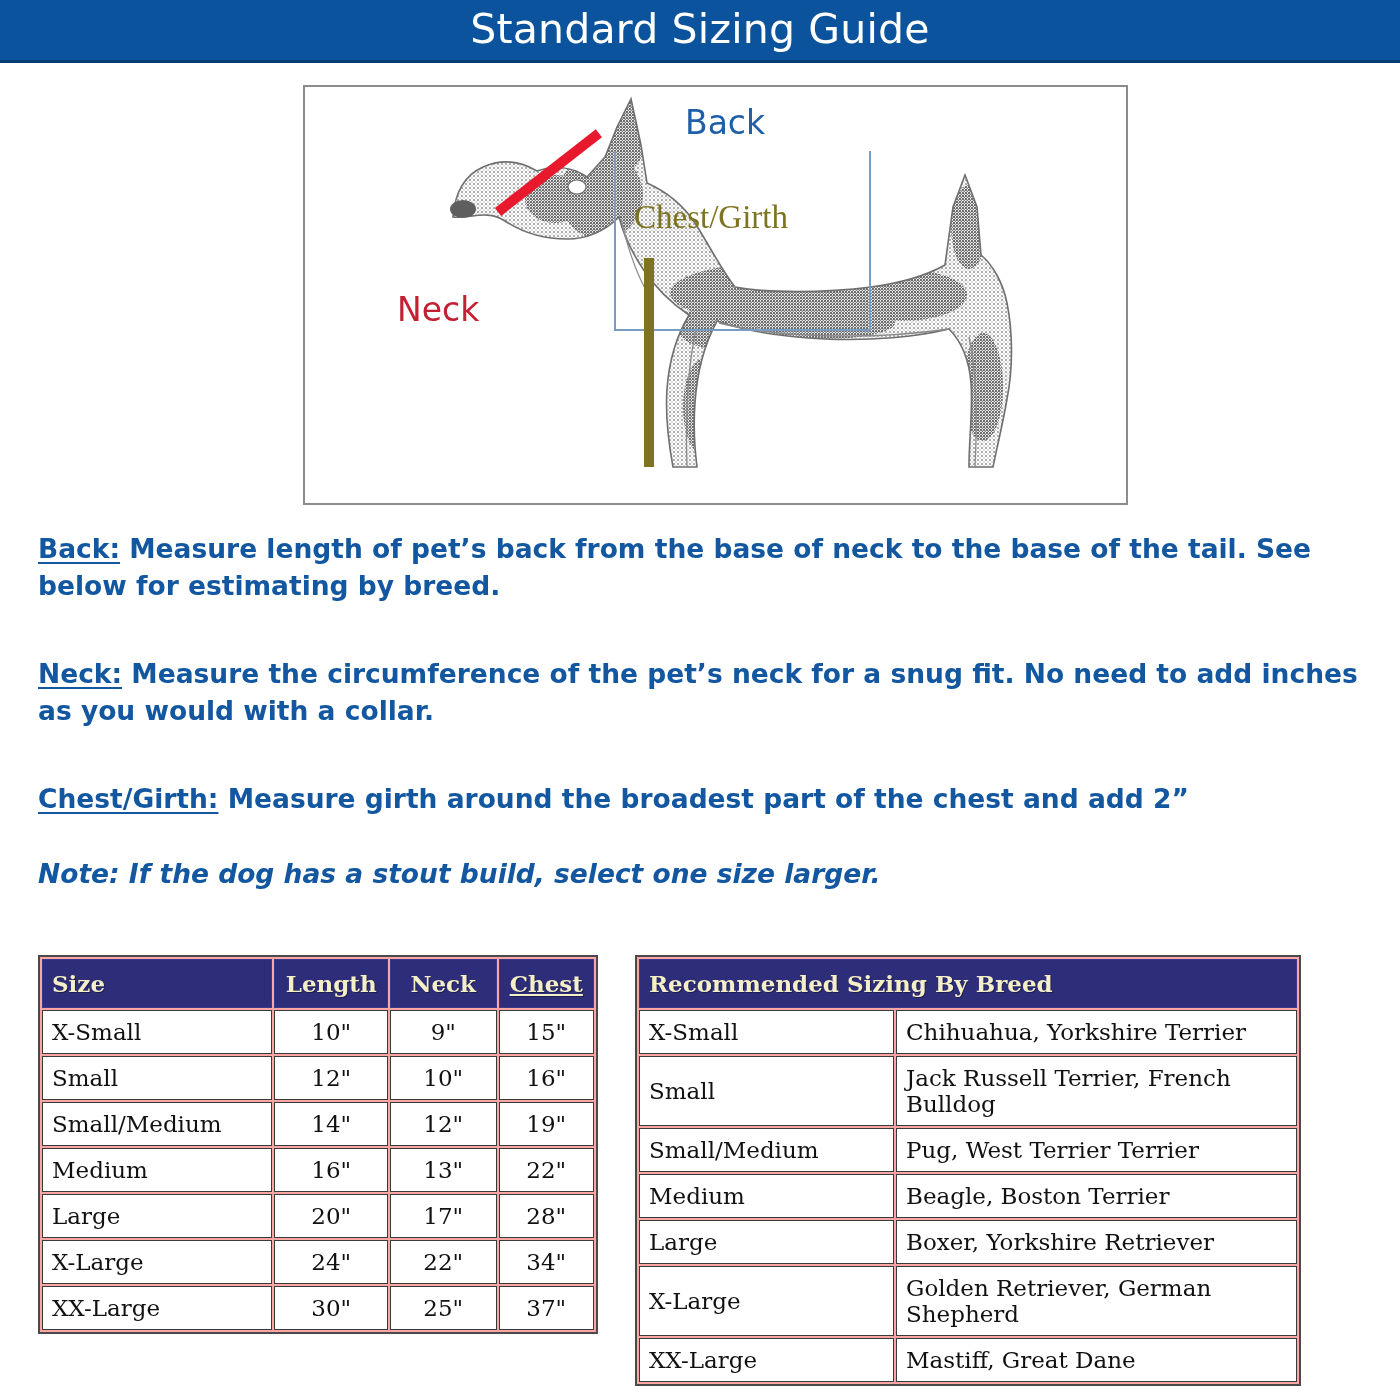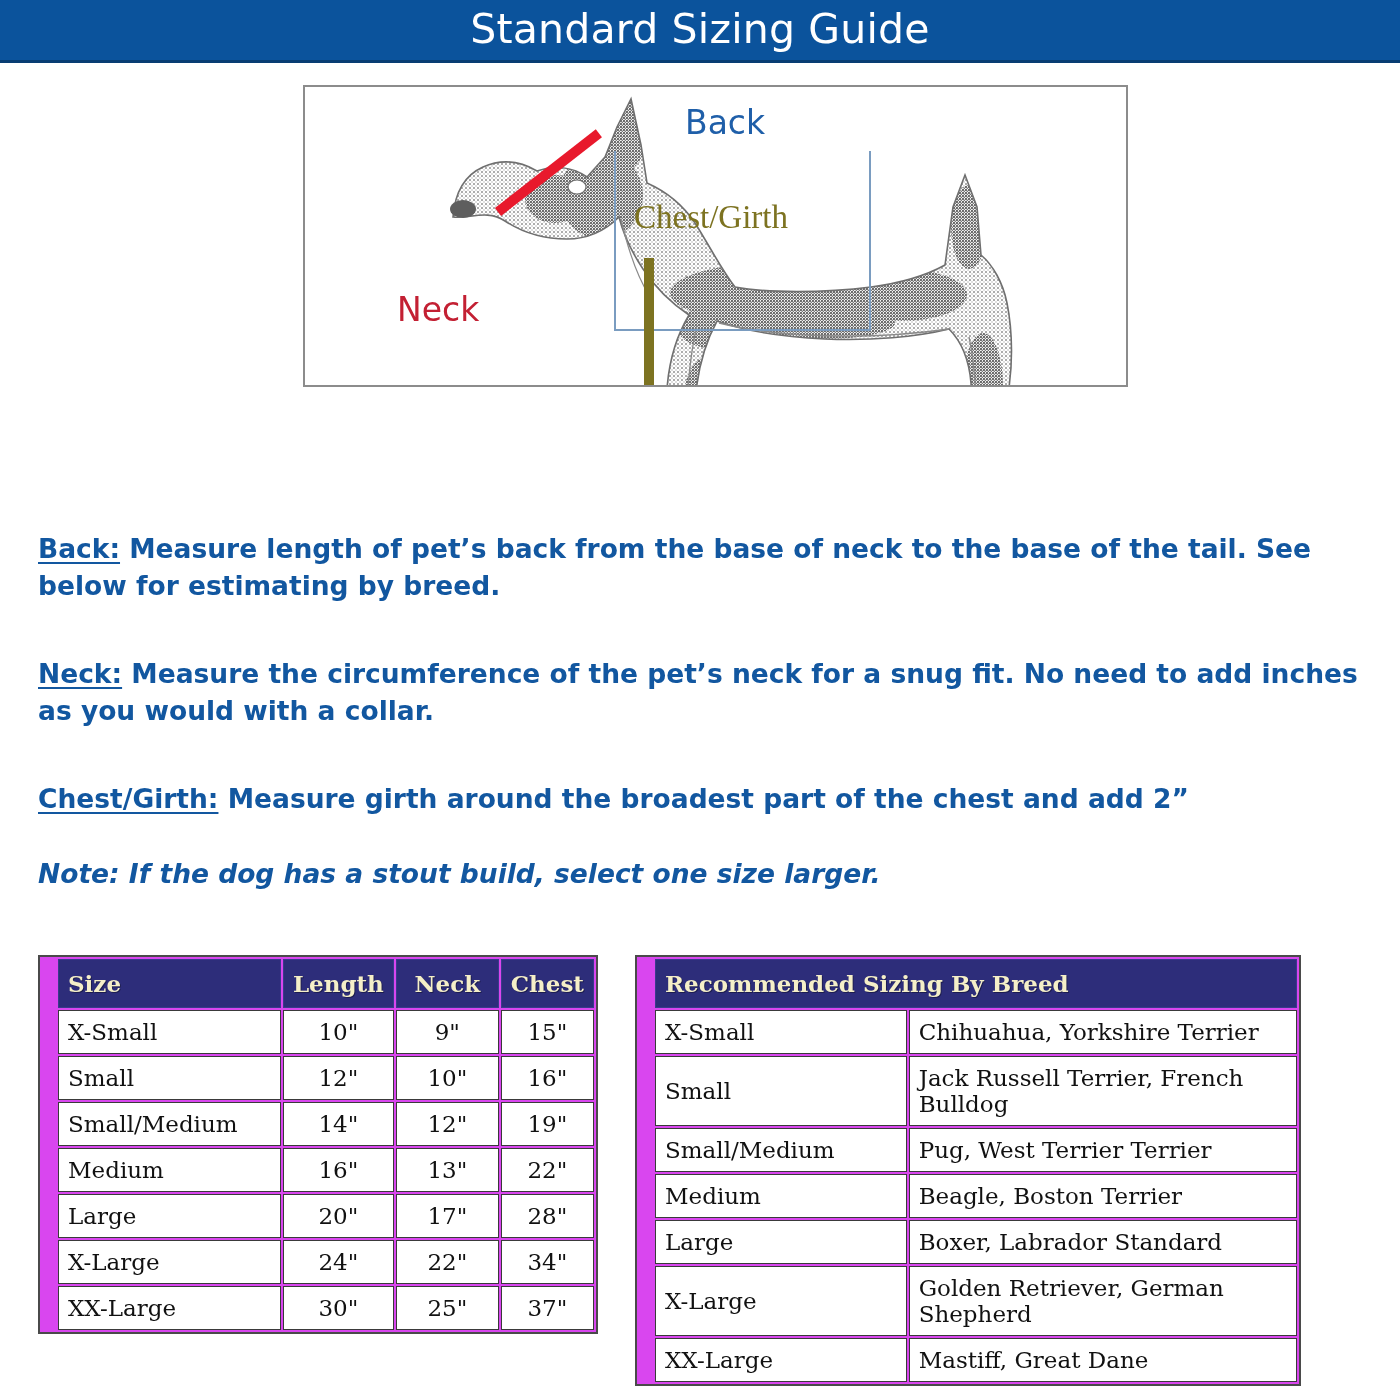--- a/index.html
+++ b/index.html
@@ -38,21 +38,21 @@
     font-weight: 400;
     font-family: "DejaVu Sans", sans-serif;
     letter-spacing: 0.2px;
   }
 
   
   .figure-frame {
     position: absolute;
     left: 303px; top: 85px;
     width: 825px;
-    height: 302px;
+    height: 420px;
     border: 2px solid #8c8c8c;
     box-sizing: border-box;
     background: #ffffff;
     overflow: hidden;
   }
 
   .dog-canvas {
     position: absolute;
     left: 0; top: 0;
     width: 821px;
@@ -135,23 +135,22 @@
     text-decoration: underline;
     text-underline-offset: 4px;
   }
 
   
   .sizing-table, .breed-table {
     position: absolute;
     border-collapse: separate;
     border-spacing: 2px;
     border: 2px solid #4a4a4a;
-    background: #d946ef;
+    background: #fca5a5;
     font-family: "DejaVu Serif", serif;
-    padding-left: 16px;
   }
   .sizing-table { left: 38px; top: 955px; width: 560px; }
   .breed-table  { left: 635px; top: 955px; width: 666px; }
 
   .sizing-table td, .breed-table td {
     border: 1px solid #3a3a3a;
     background: #ffffff;
     color: #111111;
     font-size: 23px;
     padding: 8px 9px;
@@ -166,21 +165,21 @@
     font-weight: bold;
     padding: 10px 9px;
     text-align: left;
     box-sizing: border-box;
     text-shadow: 1px 1px 0 rgba(0,0,0,0.35);
   }
   .sizing-table th.num, .sizing-table td.num { text-align: center; }
   .col-size   { width: 225px; }
   .col-len    { width: 104px; }
   .col-neck   { width: 104px; }
-  .col-chest  { width: 93px; }
+  .col-chest  { width: 93px; text-decoration: underline; }
   .col-bsize  { width: 268px; }
   .col-breeds { width: 450px; margin-left: 40px; }
 </style>
 </head>
 <body>
 
 <div class="banner">
   <div class="banner-title">Standard Sizing Guide</div>
 </div>
 
@@ -356,21 +355,21 @@
     <tr>
       <td class="col-bsize">Small/Medium</td>
       <td class="col-breeds">Pug, West Terrier Terrier</td>
     </tr>
     <tr>
       <td class="col-bsize">Medium</td>
       <td class="col-breeds">Beagle, Boston Terrier</td>
     </tr>
     <tr>
       <td class="col-bsize">Large</td>
-      <td class="col-breeds">Boxer, Labrador Standard</td>
+      <td class="col-breeds">Boxer, Yorkshire Retriever</td>
     </tr>
     <tr>
       <td class="col-bsize">X-Large</td>
       <td class="col-breeds">Golden Retriever, German Shepherd</td>
     </tr>
     <tr>
       <td class="col-bsize">XX-Large</td>
       <td class="col-breeds">Mastiff, Great Dane</td>
     </tr>
   </tbody>

